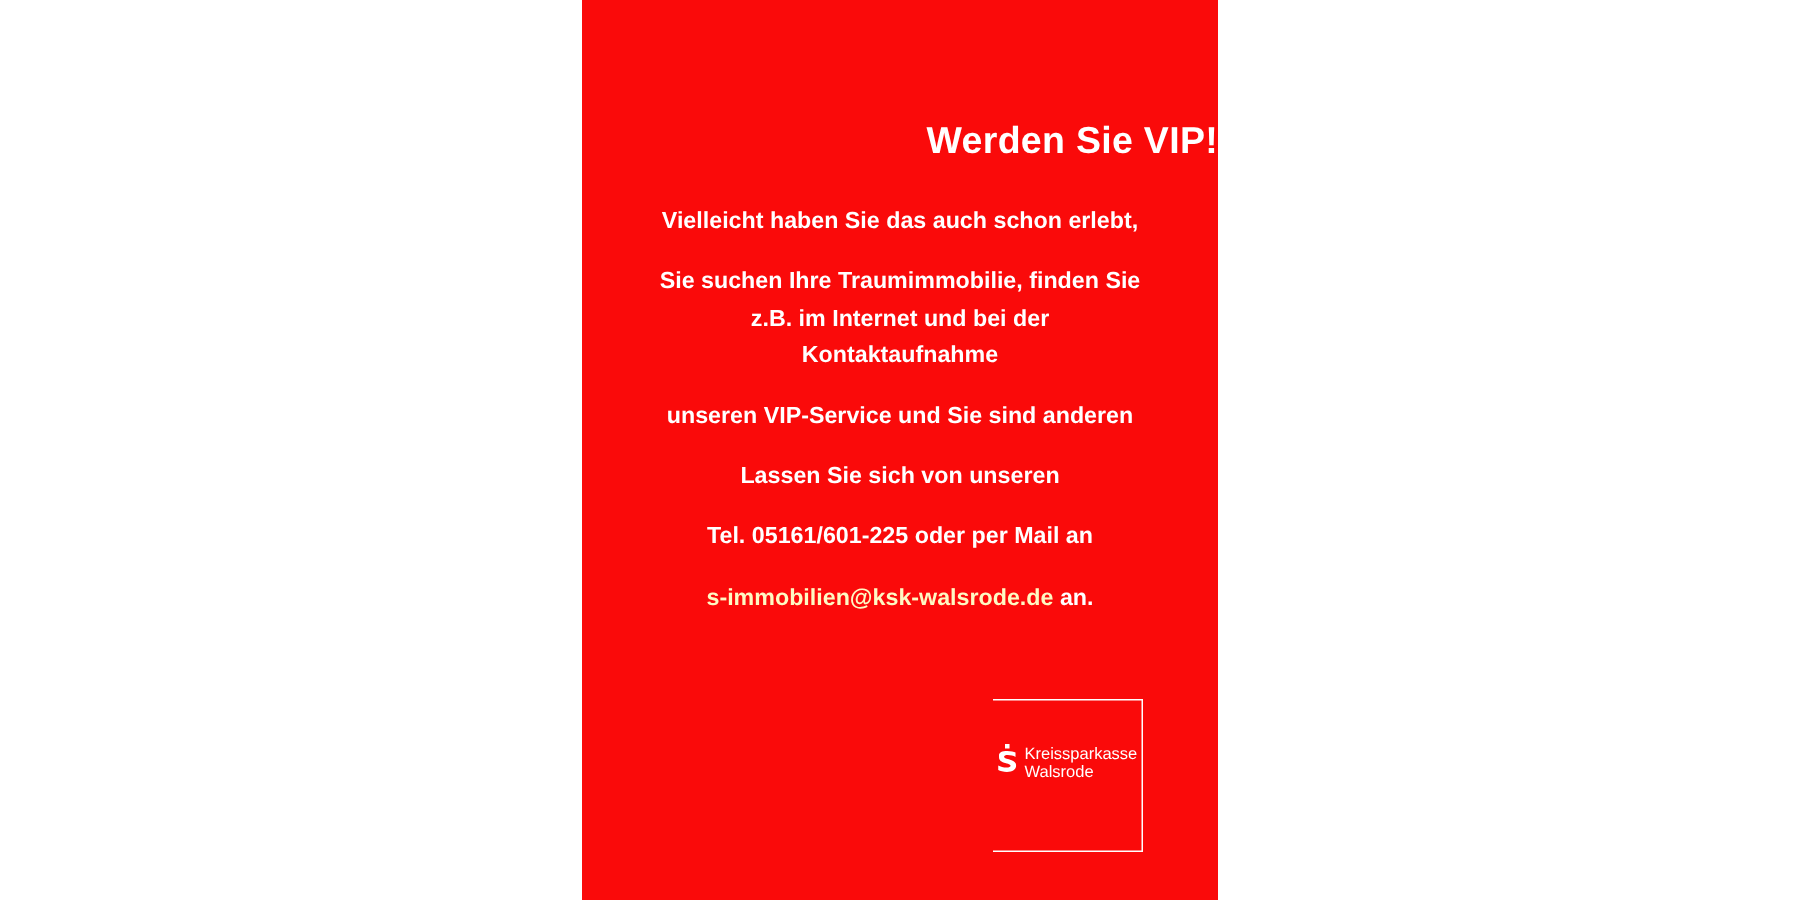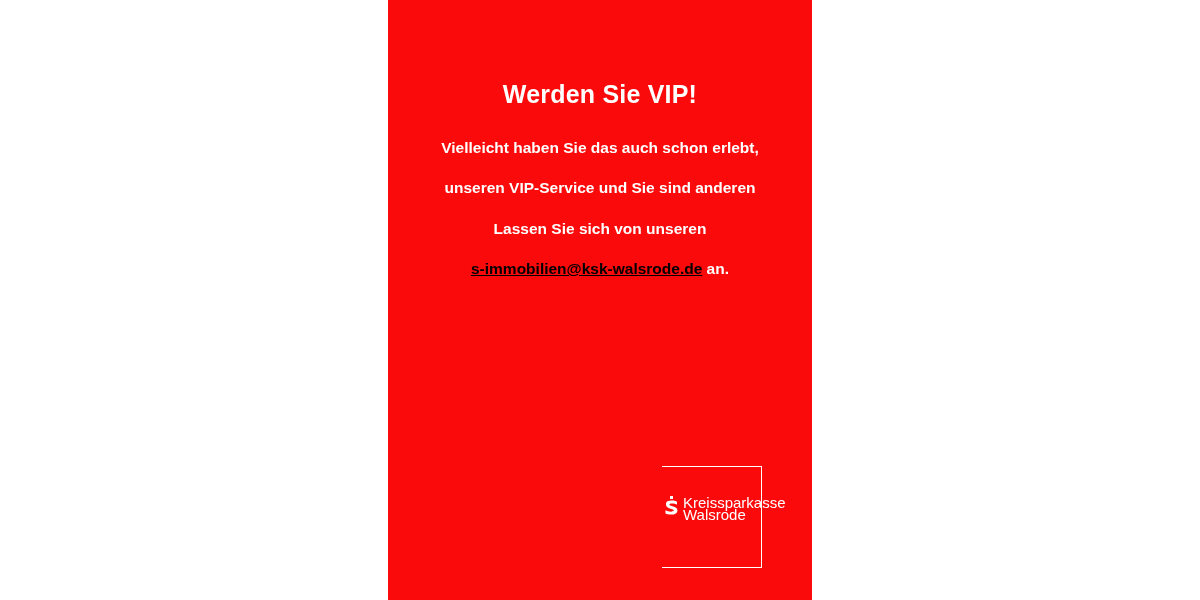--- a/index.html
+++ b/index.html
@@ -34,43 +34,42 @@
     left: 0;
     top: 0;
     width: 424px;
     height: 600px;
   }
   .headline {
     position: absolute;
     left: 0;
     top: 80px;
     width: 424px;
-    text-align: center;
+    text-align: right;
     color: #ffffff;
     font-size: 25px;
     font-weight: bold;
     letter-spacing: 0.2px;
   }
   .body-copy {
     position: absolute;
     left: 30px;
     top: 120px;
     width: 364px;
     text-align: center;
     color: #ffffff;
     font-size: 15.5px;
     font-weight: bold;
     line-height: 24.4px;
   }
   .body-copy p {
     margin: 16px;
   }
   .mail-line .mail-link {
-    text-decoration: underline;
-    color: #000000;
+    color: #fef9c3;
   }
   .logo-box {
     position: absolute;
     left: 274px;
     top: 466px;
     width: 100px;
     height: 102px;
     background: #fa0a0a;
     border-right: 1px solid #ffffff;
     border-top: 1px solid #ffffff;
@@ -89,40 +88,42 @@
     width: 15px;
     height: 21px;
     position: relative;
     flex: 0 0 auto;
   }
   .logo-mark svg {
     display: block;
   }
   .logo-text {
     color: #ffffff;
-    font-size: 15px;
+    font-size: 11px;
     line-height: 12px;
     font-weight: normal;
     white-space: nowrap;
     padding-top: 1px;
   }
 </style>
 </head>
 <body>
 
 <div class="stage">
   <div class="poster">
     <div class="poster-inner">
 
       <div class="headline">Werden Sie VIP!</div>
 
       <div class="body-copy">
         <p>Vielleicht haben Sie das auch schon erlebt,</p>
+        <p>Sie suchen Ihre Traumimmobilie, finden Sie z.B. im Internet und bei der Kontaktaufnahme</p>
         <p>unseren VIP-Service und Sie sind anderen</p>
         <p>Lassen Sie sich von unseren</p>
+        <p>Tel. 05161/601-225 oder per Mail an</p>
         <p class="mail-line"><span class="mail-link">s-immobilien@ksk-walsrode.de</span><span> an.</span></p>
       </div>
 
       <div class="logo-box"></div>
       <div class="logo-wrap">
         <span class="logo-mark">
           <svg width="15" height="21" viewBox="0 0 15 21" xmlns="http://www.w3.org/2000/svg">
             <rect x="6" y="0" width="3" height="3" fill="#ffffff"></rect>
             <path d="M2 7.5 C2 5.6 4 4.6 7.5 4.6 C10 4.6 12 5.1 13 5.7 L13 8.6 C11.7 7.9 9.7 7.4 7.8 7.4 C6.3 7.4 5.4 7.8 5.4 8.5 C5.4 9.3 6.4 9.6 8.6 10.2 C11.8 11.1 13.4 12.1 13.4 14.4 C13.4 17.1 11 18.6 7.3 18.6 C4.8 18.6 2.8 18.1 1.5 17.4 L1.5 14.3 C2.9 15.1 5 15.7 7 15.7 C8.7 15.7 9.7 15.3 9.7 14.5 C9.7 13.7 8.8 13.4 6.6 12.8 C3.4 11.9 2 10.8 2 8.6 Z" fill="#ffffff"></path>
           </svg>

